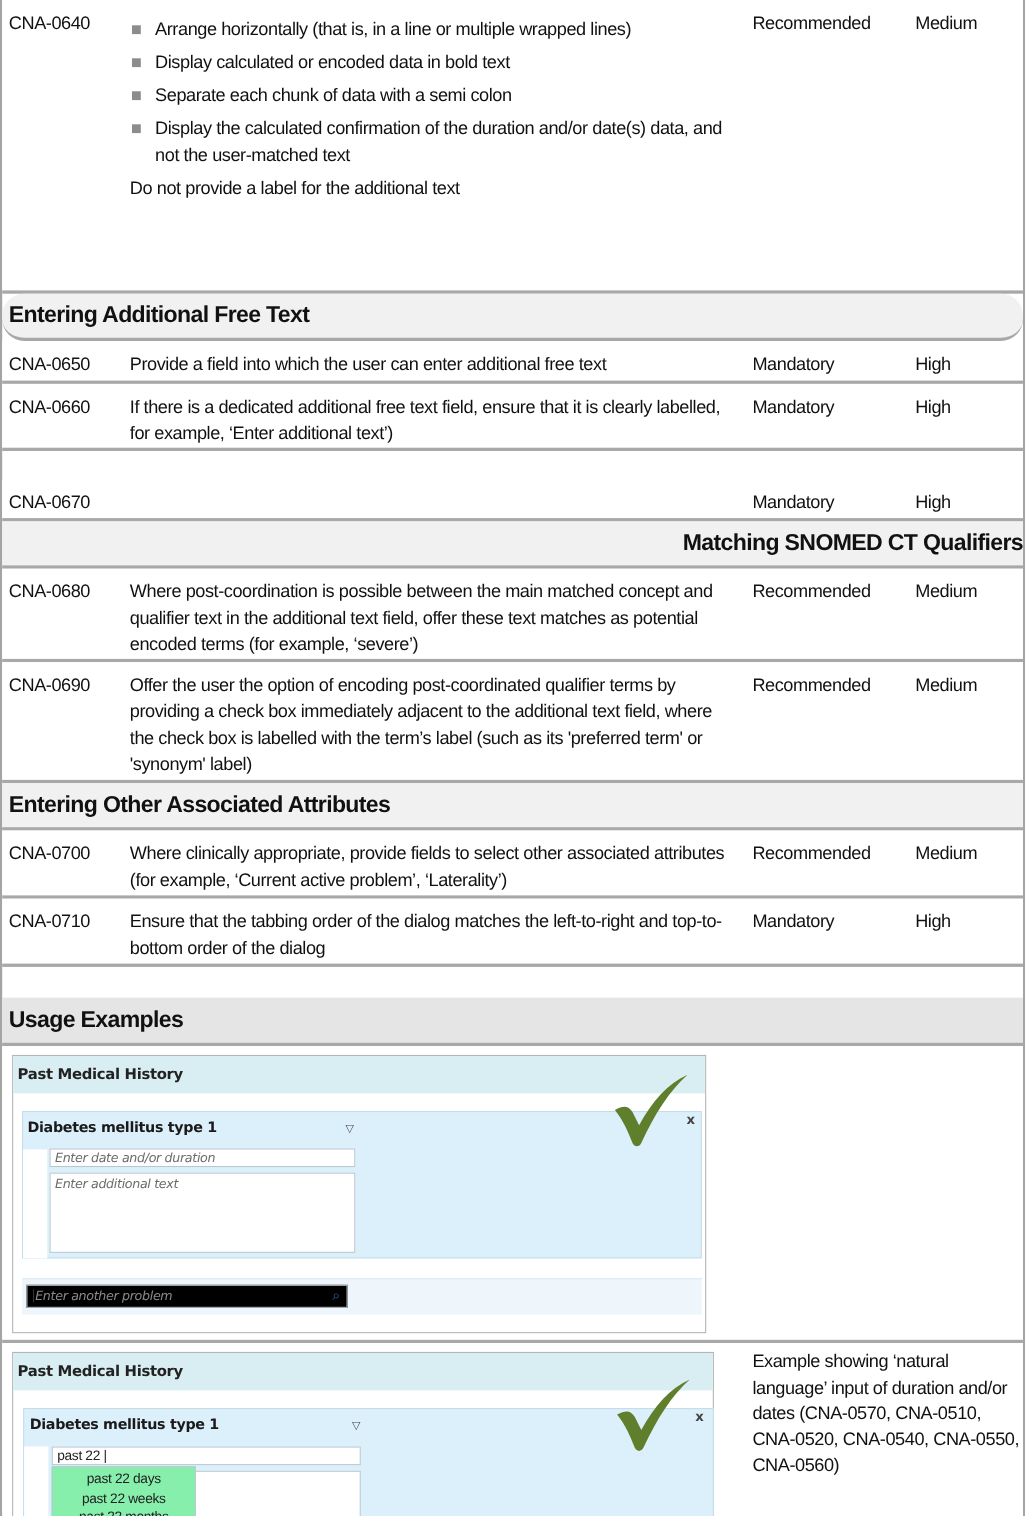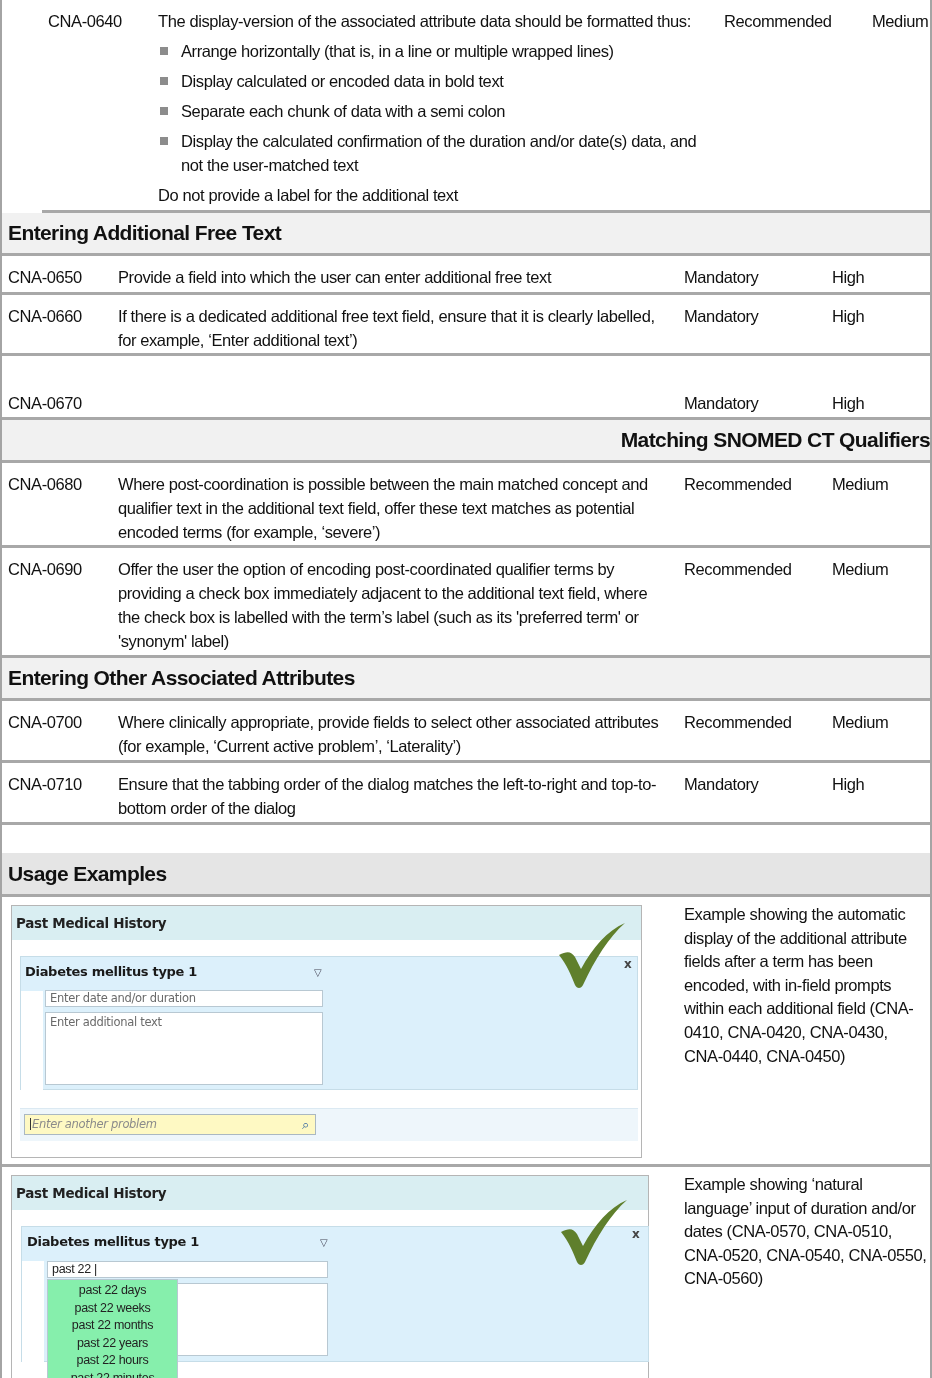--- a/index.html
+++ b/index.html
@@ -26,54 +26,53 @@
   .tail { line-height: 24px; }
 
   
   .shot { position: absolute; left: 9px; width: 631px; border: 1px solid #b5b5b5; background: #fff;
           font-family: "DejaVu Sans", sans-serif; letter-spacing: -0.3px; }
   .shot .title-bar { height: 34px; background: #d9eef2; font-weight: bold; font-size: 13.5px; padding: 9px 4px; color: #222; }
   .problem { position: absolute; background: #dcf0fb; border: 1px solid #c6dde8; }
   .problem-head { position: absolute; font-weight: bold; font-size: 13px; color: #1a1a1a; }
   .tri { position: absolute; font-size: 10px; color: #445; }
   .xbtn { position: absolute; font-weight: bold; font-size: 12px; color: #444; font-family: "DejaVu Sans", sans-serif; }
-  .field { position: absolute; background: #fff; border: 1px solid #b8c8d2; font-size: 11.5px; color: #6a6a6a; padding: 2px 4px; }
+  .field { position: absolute; background: #fff; border: 1px solid #b8c8d2; font-style: italic; font-size: 11.5px; color: #6a6a6a; padding: 2px 4px; }
   .field.plain { font-style: normal; color: #222; font-family: "Liberation Sans", sans-serif; font-size: 12.5px; }
   .indent-strip { position: absolute; background: #dcf0fb; }
   .bottom-bar { position: absolute; background: #eef6fb; border-top: 1px solid #dbe9f2; }
-  .search { position: absolute; background: #fef9c3; border: 1px solid #aab8c2; font-style: italic; font-size: 11.5px; color: #8b8b8b; padding: 2px 5px; }
+  .search { position: absolute; background: #000000; border: 1px solid #aab8c2; font-style: italic; font-size: 11.5px; color: #8b8b8b; padding: 2px 5px; }
   .search .mag { position: absolute; right: 6px; top: 2px; font-style: normal; color: #2a5f9e; font-size: 13px; }
   .caret { display: inline-block; width: 1px; height: 12px; background: #333; vertical-align: -2px; margin-right: 1px; }
   .check { position: absolute; }
   .dropdown { position: absolute; background: #86efac; border: 1px solid #b8c8d2; font-family: "Liberation Sans", sans-serif; font-size: 12.5px; color: #222; padding: 2px 4px; text-align: center; }
   .dropdown div { line-height: 17.5px; }
   .ex-caption { position: absolute; left: 682px; width: 245px; line-height: 23.6px; font-size: 16.5px; }
 </style>
 </head>
 <body>
 
 <div class="doc">
 
-  <div class="row" style="height:213px;margin-left:40px;">
+  <div class="row" style="height:267px;">
     <span class="id">CNA-0640</span>
     <div class="desc">
-      <div>The display-version of the associated attribute data should be formatted thus:</div>
       <ul class="bullets">
         <li>Arrange horizontally (that is, in a line or multiple wrapped lines)</li>
         <li>Display calculated or encoded data in bold text</li>
         <li>Separate each chunk of data with a semi colon</li>
         <li style="width:548px;">Display the calculated confirmation of the duration and/or date(s) data, and not the user-matched text</li>
       </ul>
       <div class="tail">Do not provide a label for the additional text</div>
     </div>
     <span class="ob">Recommended</span>
     <span class="pr">Medium</span>
   </div>
 
-  <div class="sec" style="height:43px; line-height:40px;">
+  <div class="sec" style="height:43px; line-height:40px;border-radius:20px;">
     <span>Entering Additional Free Text</span>
   </div>
   <div class="row" style="height:39px;">
     <span class="id">CNA-0650</span>
     <span class="desc">Provide a field into which the user can enter additional free text</span>
     <span class="ob">Mandatory</span>
     <span class="pr">High</span>
   </div>
   <div class="row" style="height:61px;">
     <span class="id">CNA-0660</span>
@@ -135,21 +134,20 @@
       <div class="field" style="left:33px; top:106px; width:278px; height:73px;">Enter additional text</div>
       <div class="bottom-bar" style="left:8px; top:202px; width:618px; height:33px;"></div>
       <div class="search" style="left:12px; top:208px; width:292px; height:21px;">
         <span class="caret"></span><span>Enter another problem</span>
         <span class="mag">⌕</span>
       </div>
       <svg class="check" style="left:545px; top:15px;" width="72" height="68" viewBox="0 0 72 68">
         <path d="M2 34 C10 30 14 30 18 36 L24 48 C36 26 50 10 68 2 C52 16 38 38 26 64 C24 68 20 68 18 64 C14 54 10 44 2 34 Z" fill="#5f7f2c"></path>
       </svg>
     </div>
-    <div class="ex-caption" style="top:6px;">Example showing the automatic display of the additional attribute fields after a term has been encoded, with in-field prompts within each additional field (CNA-0410, CNA-0420, CNA-0430, CNA-0440, CNA-0450)</div>
   </div>
 
   <div class="row" style="height:262px; border-bottom:none;">
     <div class="shot" style="top:8px; height:244px; width:638px;">
       <div class="title-bar">Past Medical History</div>
       <div class="problem" style="left:9px; top:50px; width:628px; height:136px;"></div>
       <div class="indent-strip" style="left:10px; top:85px; width:22px; height:101px; background:#fff;"></div>
       <div class="problem-head" style="left:15px; top:58px;">Diabetes mellitus type 1</div>
       <span class="tri" style="left:308px; top:61px;">▽</span>
       <span class="xbtn" style="left:620px; top:51px;">x</span>

